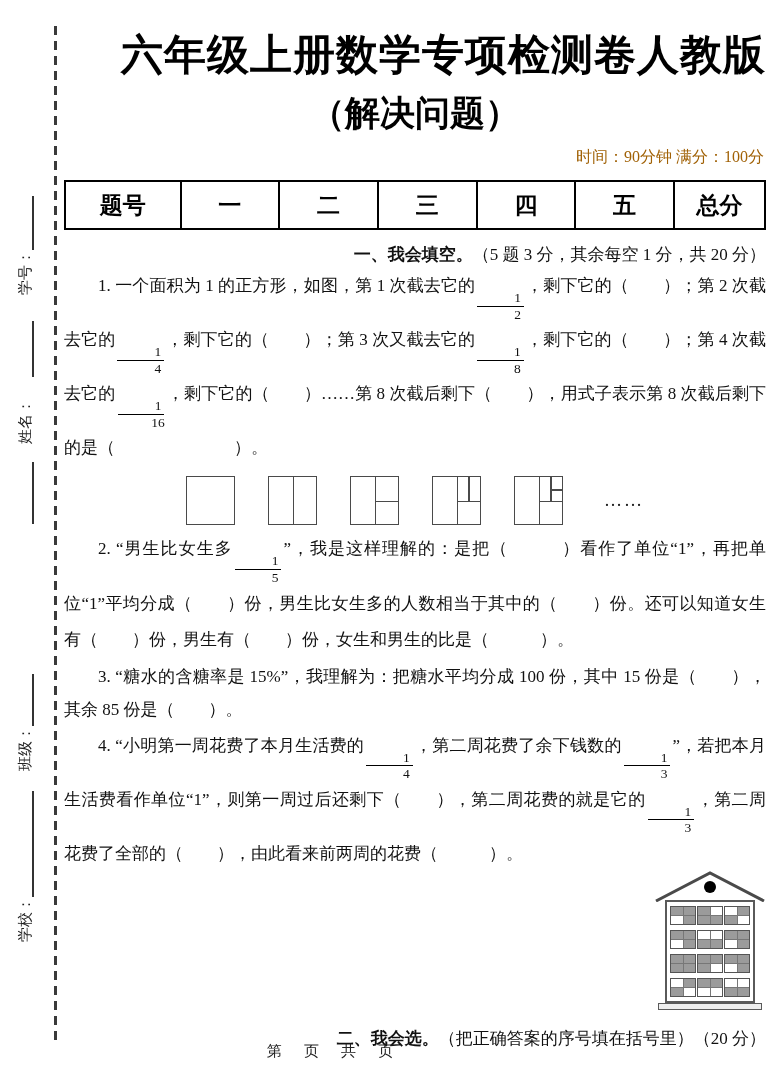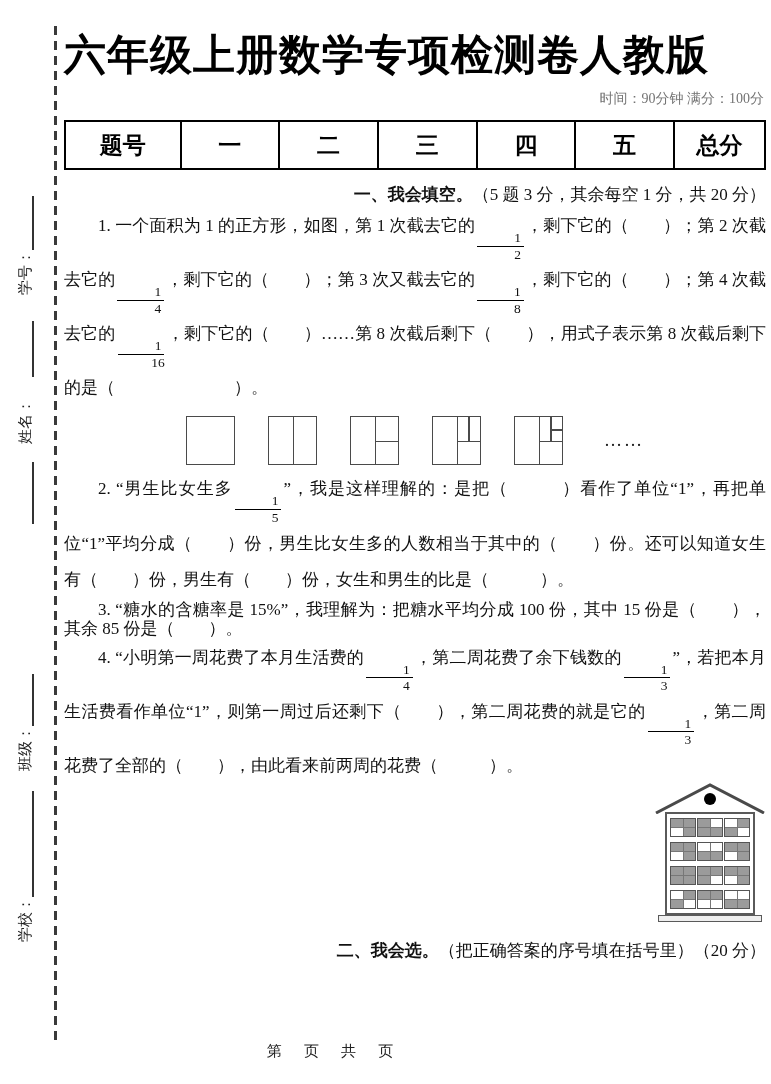--- a/index.html
+++ b/index.html
@@ -22,44 +22,44 @@
     font-family:"Liberation Sans", sans-serif;
   }
   .fill-line{display:inline-block;height:1px;border-bottom:2px solid #333;transform:translateY(7px);}
   .dashed-line{
     position:absolute;left:54px;top:26px;width:3px;height:1014px;
     background:repeating-linear-gradient(180deg,#3a3a3a 0 9px,transparent 9px 15px);
   }
   
   .content{position:absolute;left:64px;top:0;width:702px;}
   .title{
-    margin-top:30px;text-align:left;
+    margin-top:30px;text-align:right;
     font-family:"Liberation Sans", sans-serif;
     font-weight:900;font-size:42px;line-height:1.2;letter-spacing:1px;color:#000;
   }
   .subtitle{
     margin-top:10px;text-align:center;
     font-family:"Liberation Sans", sans-serif;
     font-weight:900;font-size:35px;color:#000;
   }
-  .meta{margin-top:10px;text-align:right;font-size:14px;color:#737373;padding-right:2px;}
+  .meta{margin-top:10px;text-align:right;font-size:16px;color:#a16207;padding-right:2px;}
   
   table.score{
     margin-top:12px;width:100%;border-collapse:collapse;table-layout:fixed;
   }
   table.score td{
     border:2px solid #000;height:44px;text-align:center;
     font-family:"Liberation Sans", sans-serif;
     font-weight:bold;font-size:23px;color:#000;
   }
   col.c-first{width:16.5%;} col.c-mid{width:14.1%;} col.c-last{width:13%;}
   
   .sec-head{margin:13px 0 0 0;font-size:17px;text-align:right;}
   .sec-head b{font-family:"Liberation Sans", sans-serif;font-weight:bold;}
-  p.q{margin:2px 0 0 0;font-size:17px;line-height:19px;text-indent:2em;text-align:justify;}
+  p.q{margin:2px 0 0 0;font-size:17px;line-height:33px;text-indent:2em;text-align:justify;}
   p.q.tall{line-height:36px;}
   .frac{
     display:inline-flex;flex-direction:column;align-items:center;
     vertical-align:-11px;line-height:1.15;font-size:13.5px;margin:0 2px;
   }
   .frac .num{border-bottom:1px solid #000;padding:0 3px 0px;}
   .frac .den{padding-top:0px;}
   
   .squares{display:flex;align-items:center;margin:10px 0 6px 122px;}
   .sq{position:relative;width:47px;height:47px;border:1.5px solid #4a4a4a;margin-right:33px;flex:none;}
@@ -105,20 +105,21 @@
       <span class="fill-line" style="width:56px;margin-left:22px;"></span>
       <span style="margin-left:26px;">学号：</span>
       <span class="fill-line" style="width:54px;"></span>
     </div>
   </div>
   <div class="dashed-line"></div>
 
   <div class="content">
 
     <div class="title">六年级上册数学专项检测卷人教版</div>
+    <div class="subtitle">（解决问题）</div>
     <div class="meta">时间：90分钟 满分：100分</div>
 
     <table class="score">
       <colgroup>
         <col class="c-first">
           <col class="c-mid">
           <col class="c-mid">
           <col class="c-mid">
         <col class="c-mid">
           <col class="c-mid">

